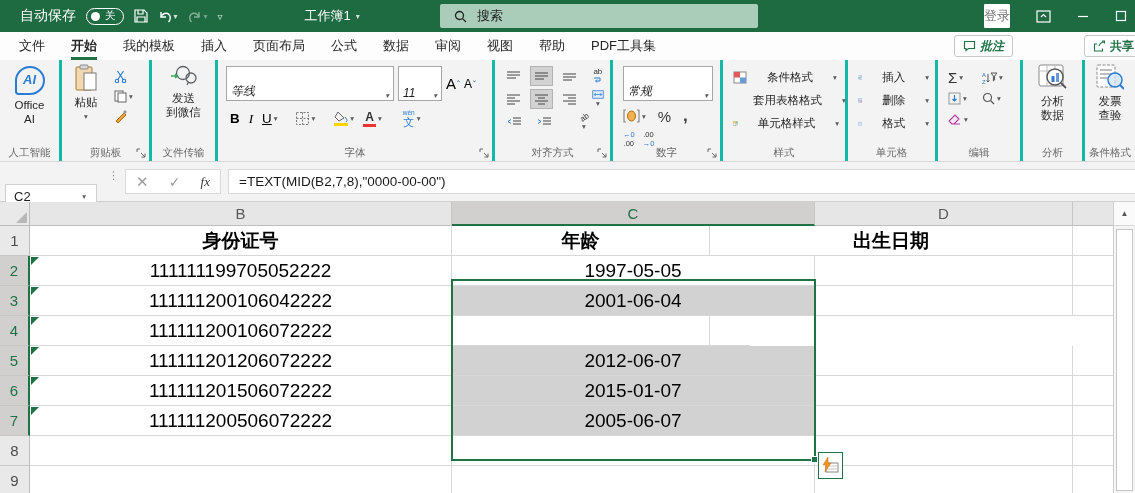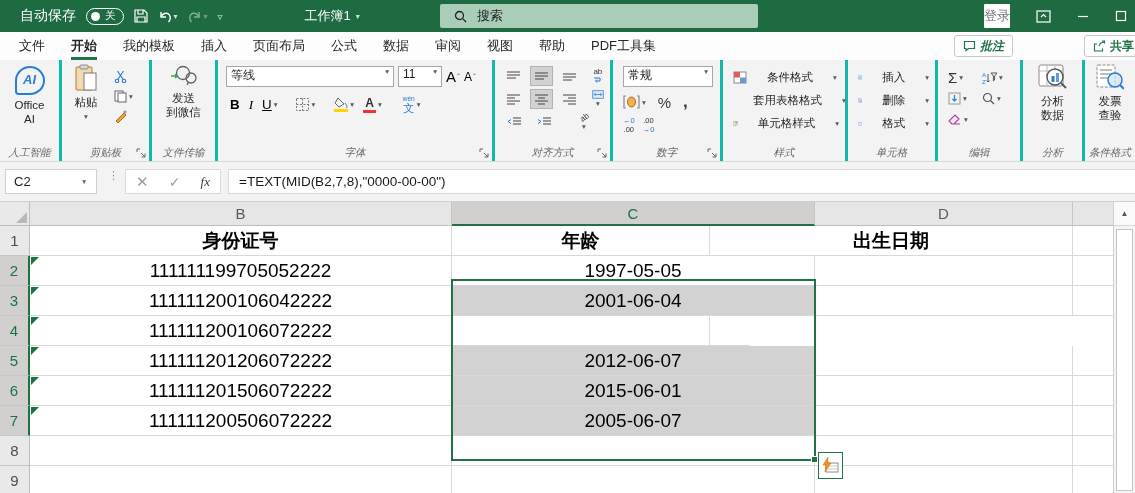--- a/index.html
+++ b/index.html
@@ -27,30 +27,30 @@
   .tab { position:relative; padding:0 13px; font-size:13px; color:#262626; display:flex; align-items:center; }
   .tab.active { font-weight:bold; }
   .tab.active::after { content:""; position:absolute; left:13px; right:13px; bottom:0; height:3px; background:#217346; }
   .tabbtn { position:absolute; top:3px; height:22px; border:1px solid #c8c8c8; border-radius:3px; background:#fff; color:#217346; font-size:12px; display:flex; align-items:center; gap:4px; padding:0 8px; }
   .tabbtn.comments { right:122px;font-style:italic; }
   .tabbtn.share { left:1084px; width:70px; }
 
   
   .ribbon { position:absolute; left:0; top:60px; width:1135px; height:102px; background:#f3f3f3; border-bottom:1px solid #d8d8d8; display:flex; }
   .rgroup { position:relative; border-right:3px solid #14b8a6; height:100%; padding:4px 2px 16px 2px; }
-  .glabel { position:absolute; bottom:1px; left:0; right:0; text-align:center; font-size:10.5px; color:#696969; white-space:nowrap;font-style:italic; }
+  .glabel { position:absolute; bottom:1px; left:0; right:0; text-align:center; font-size:10.5px; color:#696969; white-space:nowrap; }
   .launcher { position:absolute; right:2px; bottom:2px; width:12px; height:12px; }
   .bigbtn { height:100%; width:100%; display:flex; flex-direction:column; align-items:center; justify-content:flex-start; gap:3px; font-size:11.5px; color:#262626; line-height:1.25; }
   .bigbtn .lbl { text-align:center; }
   .dd { font-size:7.5px; color:#5a5a5a; }
   .ai-ico { width:30px; height:29px; border:2.5px solid #2b7cd3; border-radius:50% 50% 50% 12%; color:#2b7cd3; font-weight:bold; font-style:italic; font-size:13px; display:flex; align-items:center; justify-content:center; margin-top:2px; }
   .clip-row { display:flex; height:100%; }
   .smallcol { display:flex; flex-direction:column; justify-content:flex-start; gap:7px; padding:6px 4px 0 6px; }
   .sico { display:inline-flex; align-items:center; gap:2px; }
-  .combo { background:#fff; border:1px solid #a6a6a6; height:21px; display:flex; align-items:flex-start; font-size:12px; color:#1f1f1f; padding:0 4px; justify-content:space-between; }
+  .combo { background:#fff; border:1px solid #a6a6a6; height:35px; display:flex; align-items:flex-end; font-size:12px; color:#1f1f1f; padding:0 4px; justify-content:space-between;font-style:italic; }
   .fontrow1 { display:flex; gap:4px; align-items:center; padding:2px 4px 0 6px; }
   .fontrow2 { display:flex; gap:9px; align-items:center; padding:9px 4px 0 10px; font-size:14px; color:#2f2f2f; }
   .bld { font-weight:bold; } .itl { font-style:italic; font-family:"Liberation Serif",serif; } .und { text-decoration:underline; }
   .a-big { font-size:15px; } .a-sm { font-size:12px; }
   .sup-c { color:#2b7cd3; font-size:9px; vertical-align:super; margin-left:-1px; }
   .colorbar { display:inline-block; width:14px; height:3px; margin-top:1px; }
   .stack { display:inline-flex; flex-direction:column; align-items:center; line-height:1; }
   .phon { color:#2b7cd3; } .phon .t { font-size:6.5px; } .phon .b { font-size:11px; }
   .alignrows { display:flex; flex-direction:column; gap:5px; padding:3px 0 0 6px; }
   .alignrow { display:flex; gap:8px; align-items:center; }
@@ -61,21 +61,21 @@
   .pct { font-size:15px; color:#3a3a3a; } .cma { font-size:17px; font-weight:bold; color:#3a3a3a; }
   .dec { font-size:7.5px; line-height:1.15; color:#333; text-align:center; }
   .dec i { color:#2b7cd3; font-style:normal; }
   .stylecol { display:flex; flex-direction:column; gap:4px; padding:4px 4px 0 8px; }
   .srow { display:flex; align-items:center; gap:20px; font-size:11.5px; color:#262626; height:19px; white-space:nowrap; }
   .edgrid { display:grid; grid-template-columns:34px 34px; grid-auto-rows:21px; padding:3px 0 0 8px; align-items:center; }
   .sigma { font-size:15px; color:#333; }
 
   
   .fbar { position:absolute; left:0; top:162px; width:1135px; height:40px; background:#f3f3f3; border-bottom:1px solid #cfcfcf; }
-  .namebox { position:absolute; left:5px; top:7px; width:92px; height:25px; background:#fff; border:1px solid #d0d0d0; display:flex; align-items:center; justify-content:space-between; padding:0 10px 0 8px; font-size:13px; color:#1f1f1f; }
+  .namebox { position:absolute; left:5px; top:22px; width:92px; height:25px; background:#fff; border:1px solid #d0d0d0; display:flex; align-items:center; justify-content:space-between; padding:0 10px 0 8px; font-size:13px; color:#1f1f1f; }
   .fdots { position:absolute; left:108px; top:11px; color:#8a8a8a; font-size:11px; letter-spacing:0; line-height:5px; }
   .fbtns { position:absolute; left:125px; top:7px; width:96px; height:25px; background:#fff; border:1px solid #d9d9d9; display:flex; align-items:center; justify-content:space-around; }
   .fx-x { color:#9b9b9b; font-size:15px; } .fx-ok { color:#9b9b9b; font-size:14px; }
   .fx-fx { color:#3a3a3a; font-size:13px; font-style:italic; font-family:"Liberation Serif",serif; }
   .finput { position:absolute; left:228px; top:7px; right:0; height:25px; background:#fff; border:1px solid #d9d9d9; border-right:none; display:flex; align-items:center; padding-left:10px; font-size:13.5px; color:#1a1a1a; }
 
   
   .sheet { position:absolute; left:0; top:202px; width:1135px; height:291px; background:#fff; overflow:hidden; }
   .hdr-row { display:flex; height:24px; }
   .corner { width:30px; height:24px; background:#e9e9e9; border-right:1px solid #bdbdbd; border-bottom:1px solid #bdbdbd; position:relative; }
@@ -622,21 +622,21 @@
     <div class="rowhdr">5</div>
     <div class="cell c-b err">111111201206072222</div>
     <div class="cell c-c fill">2012-06-07</div>
     <div class="cell c-d"></div>
     <div class="cell c-e"></div>
   </div>
 
   <div class="g-row selrow">
     <div class="rowhdr">6</div>
     <div class="cell c-b err">111111201506072222</div>
-    <div class="cell c-c fill">2015-06-01</div>
+    <div class="cell c-c fill">2015-01-07</div>
     <div class="cell c-d"></div>
     <div class="cell c-e"></div>
   </div>
 
   <div class="g-row selrow">
     <div class="rowhdr">7</div>
     <div class="cell c-b err">111111200506072222</div>
     <div class="cell c-c fill">2005-06-07</div>
     <div class="cell c-d"></div>
     <div class="cell c-e"></div>

